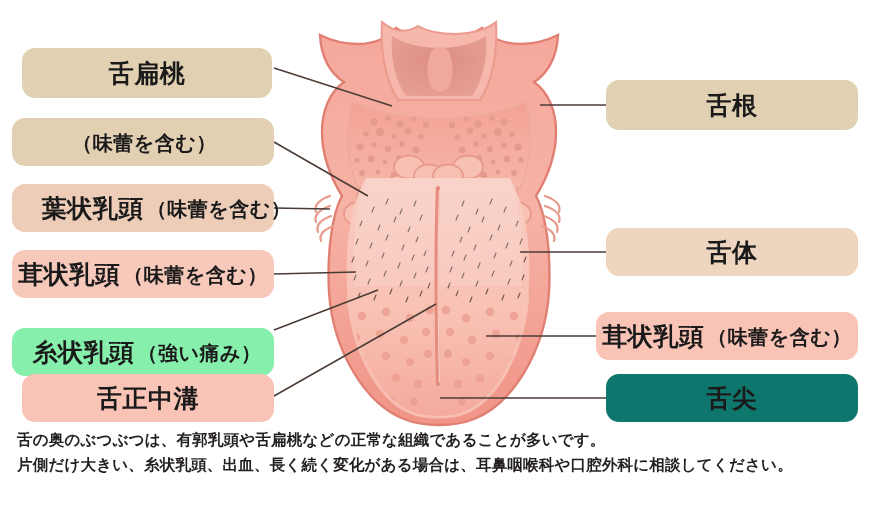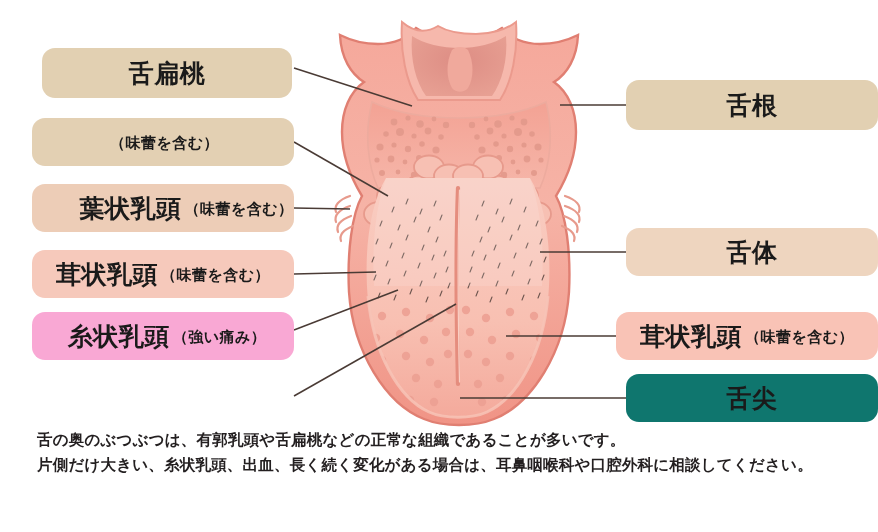--- a/index.html
+++ b/index.html
@@ -13,55 +13,54 @@
     position: relative;
     overflow: hidden;
     font-family: "DejaVu Sans", "Liberation Sans", sans-serif;
   }
 
   #stage {
     position: absolute;
     left: 0; top: 0;
     width: 817px;
     height: 532px;
-    margin-left: 20px;
   }
 
   
   .pill {
     position: absolute;
     display: flex;
     align-items: center;
     justify-content: center;
     border-radius: 13px;
     box-sizing: border-box;
     color: #1a1a1a;
     white-space: nowrap;
     letter-spacing: 0.5px;
   }
   .pill .main {
     font-size: 25px;
     font-weight: 700;
     line-height: 1;
   }
   .pill .sub {
-    font-size: 15px;
+    font-size: 20px;
     font-weight: 700;
     line-height: 1;
     margin-left: 3px;
     position: relative;
     top: 1px;
   }
 
   
   .pill.L1 { left: 22px;  top: 48px;  width: 250px; height: 50px; background:#e2d0b2; }
   .pill.L2 { left: 12px;  top: 118px; width: 262px; height: 48px; background:#e3d0b3; }
   .pill.L3 { left: 12px;  top: 184px; width: 262px; height: 48px; background:#edcdb7;padding-left:47px; }
   .pill.L4 { left: 12px;  top: 250px; width: 262px; height: 48px; background:#f6c9bb; }
-  .pill.L5 { left: 12px;  top: 312px; width: 262px; height: 48px; background:#f9a8d4;padding-left:8px; }
+  .pill.L5 { left: 12px;  top: 328px; width: 262px; height: 48px; background:#86efac;padding-left:8px; }
   .pill.L6 { left: 22px;  top: 374px; width: 252px; height: 48px; background:#f9c3b6; }
 
   
   .pill.R1 { left: 606px; top: 80px;  width: 252px; height: 50px; background:#e2d0b2; }
   .pill.R2 { left: 606px; top: 228px; width: 252px; height: 48px; background:#eed5bf; }
   .pill.R3 { left: 596px; top: 312px; width: 262px; height: 48px; background:#f9c3b6; }
   .pill.R4 { left: 606px; top: 374px; width: 252px; height: 48px; background:#0f766e; }
 
   
   #leaders { position:absolute; left:0; top:0; width:878px; height:532px; }
@@ -407,20 +406,23 @@
   <div class="pill L4">
     <span class="main">茸状乳頭</span>
     <span class="sub">（味蕾を含む）</span>
   </div>
 
   <div class="pill L5">
     <span class="main">糸状乳頭</span>
     <span class="sub">（強い痛み）</span>
   </div>
 
+  <div class="pill L6">
+    <span class="main">舌正中溝</span>
+  </div>
 
   <div class="pill R1">
     <span class="main">舌根</span>
   </div>
 
   <div class="pill R2">
     <span class="main">舌体</span>
   </div>
 
   <div class="pill R3">

